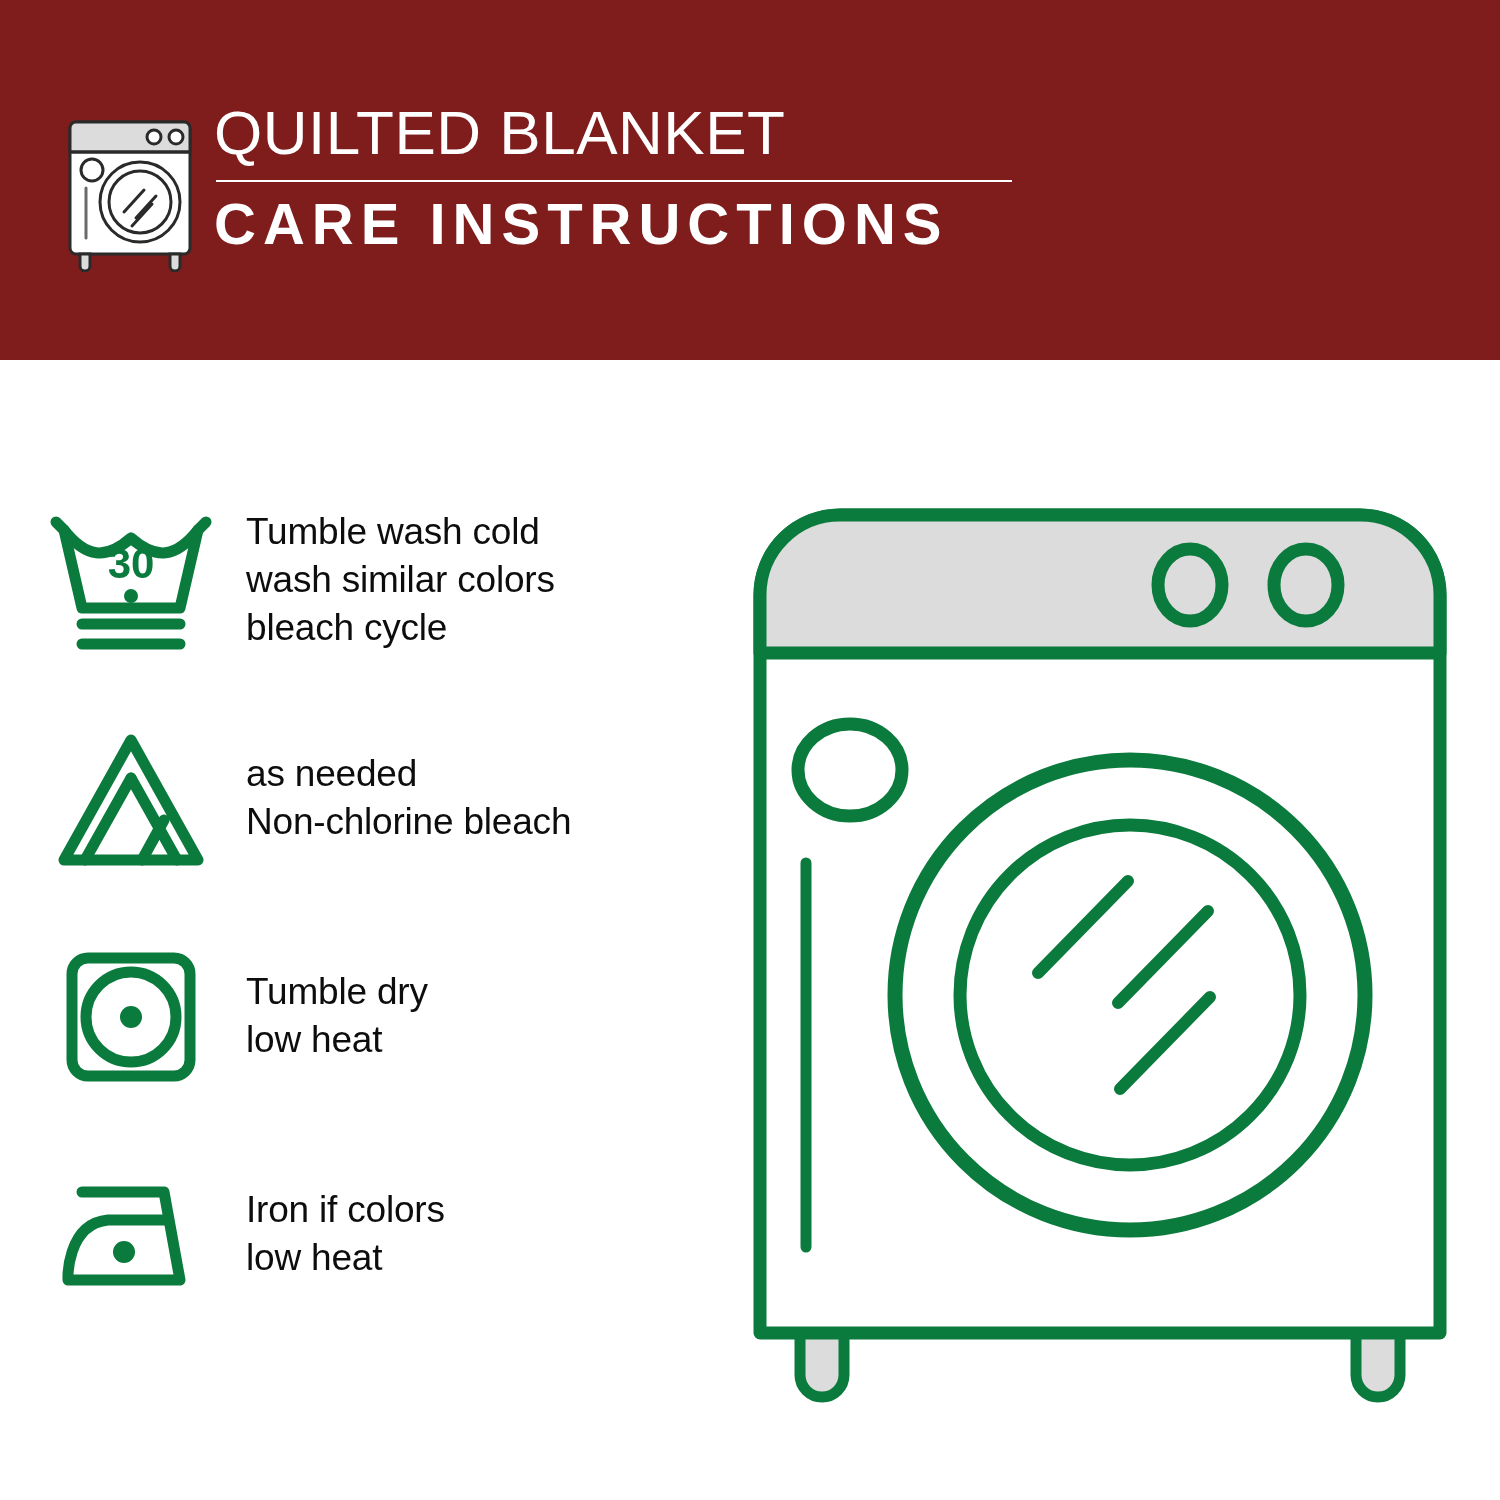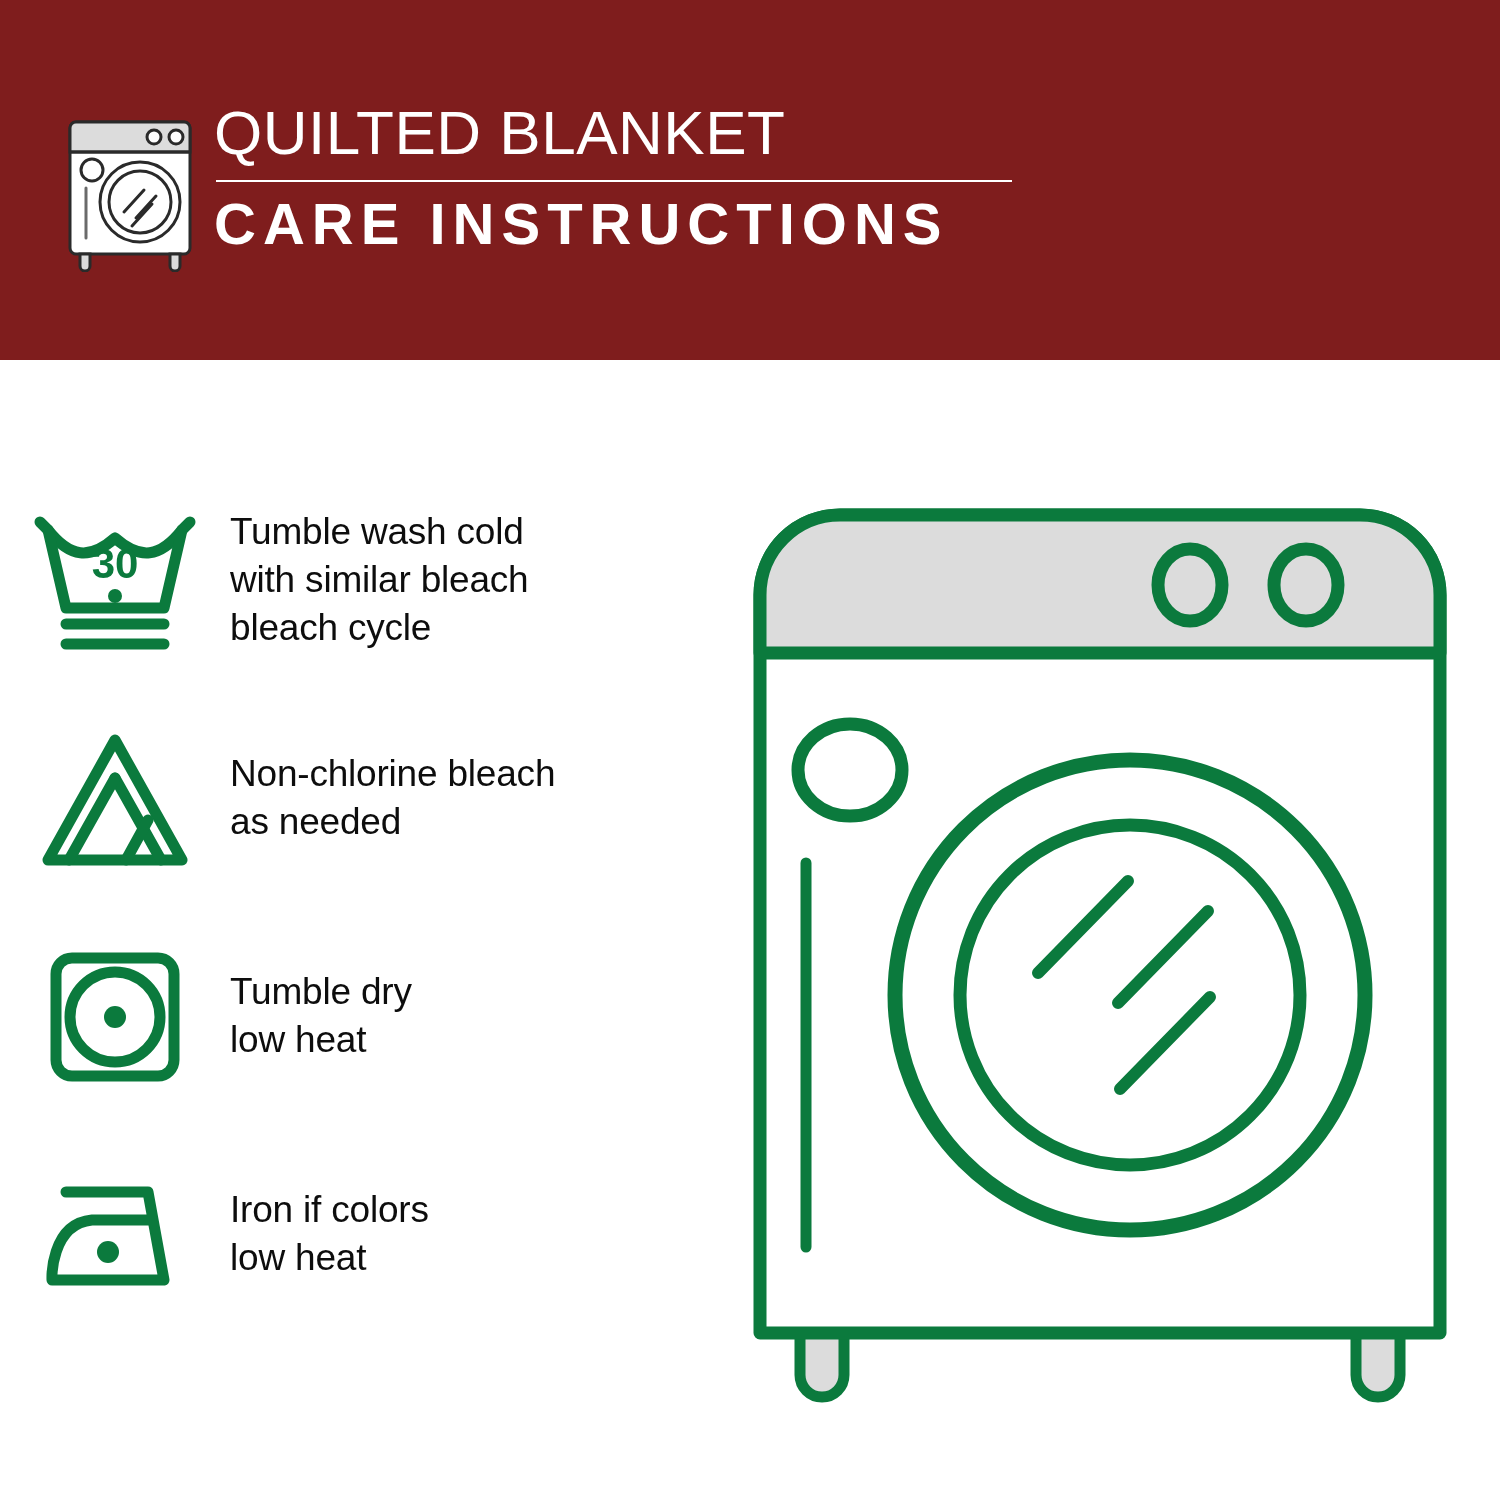--- a/index.html
+++ b/index.html
@@ -59,20 +59,21 @@
     letter-spacing: 7px;
     white-space: nowrap;
   }
 
   
   #instruction-list {
     position: absolute;
     left: 0;
     top: 500px;
     width: 720px;
+    padding-left: 16px;
   }
   .instruction-row {
     display: flex;
     align-items: center;
     height: 160px;
     margin-bottom: 58px;
   }
   .instruction-row:last-child { margin-bottom: 0; }
 
   .instruction-symbol {
@@ -151,39 +152,39 @@
         <text x="85" y="70" text-anchor="middle" font-family="'Liberation Sans', sans-serif" font-size="42" font-weight="700" fill="#0b7a3d">30</text>
         <circle cx="85" cy="88" r="7" fill="#0b7a3d"></circle>
         <g stroke="#0b7a3d" stroke-width="11" stroke-linecap="round">
           <line x1="36" y1="116" x2="134" y2="116"></line>
           <line x1="36" y1="136" x2="134" y2="136"></line>
         </g>
       </svg>
     </div>
     <div class="instruction-label">
       <div>Tumble wash cold</div>
-      <div>with similar bleach</div>
+      <div>wash similar colors</div>
       <div>bleach cycle</div>
     </div>
   </div>
 
   <div class="instruction-row">
     <div class="instruction-symbol">
       <svg viewBox="0 0 170 145" width="170" height="145" xmlns="http://www.w3.org/2000/svg">
         <g fill="none" stroke="#0b7a3d" stroke-width="11" stroke-linecap="round" stroke-linejoin="round">
           <path d="M85 14 L152 134 L18 134 Z"></path>
           <path d="M85 52 L131 134"></path>
           <path d="M85 52 L39 134"></path>
           <path d="M118 94 L96 134"></path>
         </g>
       </svg>
     </div>
     <div class="instruction-label">
+      <div>as needed</div>
       <div>Non-chlorine bleach</div>
-      <div>as needed</div>
     </div>
   </div>
 
   <div class="instruction-row">
     <div class="instruction-symbol">
       <svg viewBox="0 0 170 145" width="170" height="145" xmlns="http://www.w3.org/2000/svg">
         <rect x="26" y="14" width="118" height="118" rx="16" ry="16" fill="none" stroke="#0b7a3d" stroke-width="11"></rect>
         <circle cx="85" cy="73" r="45" fill="none" stroke="#0b7a3d" stroke-width="11"></circle>
         <circle cx="85" cy="73" r="11" fill="#0b7a3d"></circle>
       </svg>

